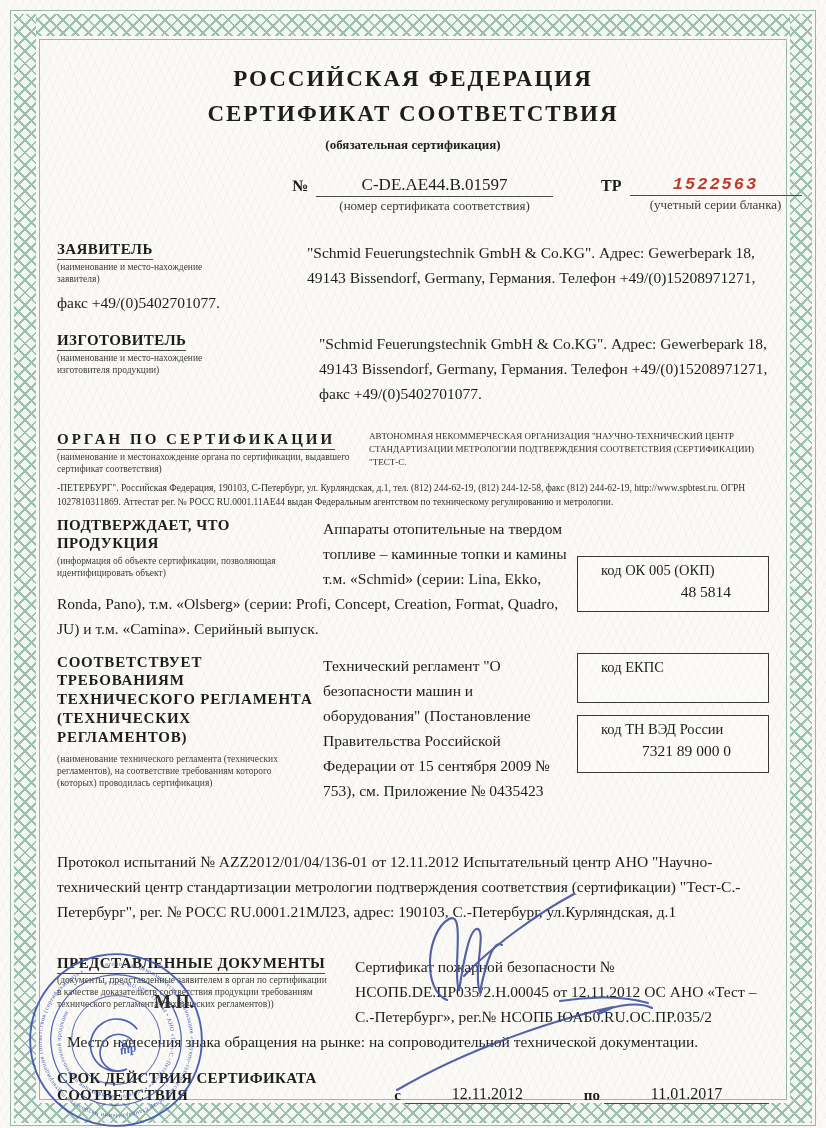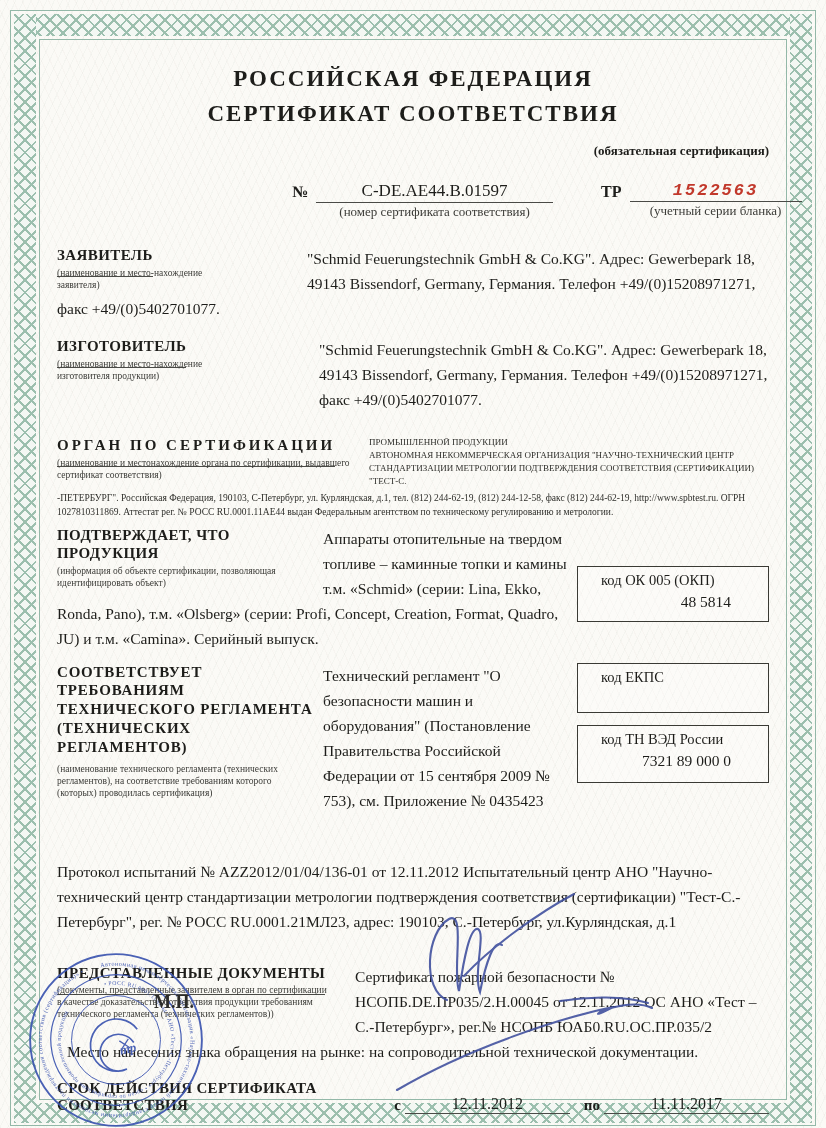--- a/index.html
+++ b/index.html
@@ -16,35 +16,35 @@
       repeating-linear-gradient(-45deg, #9cbfae 0 2px, rgba(0,0,0,0) 2px 9px);}
   .band-top{left:14px;right:14px;top:14px;height:22px;}
   .band-bottom{left:14px;right:14px;bottom:5px;height:20px;}
   .band-left{left:14px;top:14px;bottom:5px;width:22px;}
   .band-right{right:14px;top:14px;bottom:5px;width:22px;}
   .frame-inner{position:absolute;left:39px;right:39px;top:39px;bottom:28px;border:1px solid #93b8a8;}
   
   .content{position:absolute;left:44px;right:44px;top:44px;bottom:30px;padding:2px 13px 0 13px;}
   .h-country{margin-top:20px;text-align:center;font-size:23px;font-weight:bold;letter-spacing:2px;}
   .h-title{margin-top:9px;text-align:center;font-size:23px;font-weight:bold;letter-spacing:2px;}
-  .h-sub{margin-top:16px;text-align:right;font-size:13px;font-weight:bold;}
+  .h-sub{margin-top:10px;text-align:center;font-size:13px;font-weight:bold;}
   .num-row{margin-top:22px;display:flex;align-items:flex-start;padding-left:235px;}
   .num-group{display:flex;align-items:flex-start;}
   .num-prefix{font-size:16px;font-weight:bold;margin-right:8px;margin-top:2px;}
   .num-wrap{display:inline-flex;flex-direction:column;align-items:center;}
   .num-val{display:block;min-width:225px;text-align:center;font-size:17px;
     border-bottom:1px solid #4a4a46;padding:0 6px 1px 6px;}
   .num-val.red{min-width:160px;color:#c2382b;font-family:"Liberation Mono", monospace;
     font-weight:bold;letter-spacing:2px;font-size:17px;font-style:italic;}
   .num-cap{font-size:13px;color:#3c3c38;margin-top:1px;}
   .num-group+.num-group{margin-left:48px;}
   .sec{clear:both;position:relative;}
   .lab{float:left;}
   .lab-title{font-size:15px;font-weight:bold;letter-spacing:0.4px;line-height:1.25;}
-  .u{border-bottom:1px solid #4a4a46;padding-bottom:13px;}
+  .u{border-bottom:1px solid #4a4a46;padding-bottom:2px;}
   .lab-sub{font-size:9.5px;color:#3c3c38;line-height:1.25;margin-top:3px;}
   .bod{font-size:15.5px;line-height:25px;}
   .fine{font-size:9.5px;line-height:1.45;color:#2e2e2a;}
   .orgcaps{font-size:9px;line-height:1.45;color:#2e2e2a;}
   .codebox{border:1.2px solid #3a3a34;padding:5px 23px;box-sizing:border-box;background:rgba(255,255,255,0.25);}
   .codebox .cb-label{font-size:14.5px;}
   .codebox .cb-value{font-size:15.5px;text-align:right;padding-right:14px;margin-top:4px;}
   .grid3{display:grid;grid-template-columns:256px 1fr 192px;column-gap:10px;}
   .validity{display:flex;align-items:flex-end;font-size:15px;}
   .validity .vlabel{font-weight:bold;letter-spacing:0.3px;}
@@ -103,21 +103,20 @@
         <div class="lab-sub" style="width:160px">(наименование и место-нахождение изготовителя продукции)</div>
       </div>
       <div class="bod">"Schmid Feuerungstechnik GmbH &amp; Co.KG". Адрес: Gewerbepark 18, 49143 Bissendorf, Germany, Германия. Телефон +49/(0)15208971271, факс +49/(0)5402701077.</div>
     </div>
 
     <div class="sec" style="margin-top:24px">
       <div class="lab" style="width:312px;height:52px">
         <div class="lab-title" style="letter-spacing:3px"><span class="u">ОРГАН ПО СЕРТИФИКАЦИИ</span></div>
         <div class="lab-sub" style="width:295px">(наименование и местонахождение органа по сертификации, выдавшего сертификат соответствия)</div>
       </div>
-      <div class="orgcaps">ПРОМЫШЛЕННОЙ ПРОДУКЦИИ</div>
       <div class="orgcaps">АВТОНОМНАЯ НЕКОММЕРЧЕСКАЯ ОРГАНИЗАЦИЯ "НАУЧНО-ТЕХНИЧЕСКИЙ ЦЕНТР СТАНДАРТИЗАЦИИ МЕТРОЛОГИИ ПОДТВЕРЖДЕНИЯ СООТВЕТСТВИЯ (СЕРТИФИКАЦИИ) "ТЕСТ-С.</div>
       <div class="fine" style="clear:left;margin-top:4px">-ПЕТЕРБУРГ". Российская Федерация, 190103, С-Петербург, ул. Курляндская, д.1, тел. (812) 244-62-19, (812) 244-12-58, факс (812) 244-62-19, http://www.spbtest.ru. ОГРН 1027810311869. Аттестат рег. № РОСС RU.0001.11АЕ44 выдан Федеральным агентством по техническому регулированию и метрологии.</div>
     </div>
 
     <div class="sec" style="margin-top:6px">
       <div class="lab" style="width:266px;height:70px">
         <div class="lab-title" style="width:190px">ПОДТВЕРЖДАЕТ, ЧТО ПРОДУКЦИЯ</div>
         <div class="lab-sub" style="width:250px">(информация об объекте сертификации, позволяющая идентифицировать объект)</div>
       </div>
       <div class="codebox" style="float:right;width:192px;min-height:56px;margin-top:40px">
@@ -155,21 +154,21 @@
       </div>
       <div class="bod">Сертификат пожарной безопасности № НСОПБ.DE.ПР035/2.Н.00045 от 12.11.2012 ОС АНО «Тест – С.-Петербург», рег.№ НСОПБ ЮАБ0.RU.ОС.ПР.035/2</div>
       <div class="bod" style="clear:both;padding-left:10px">Место нанесения знака обращения на рынке: на сопроводительной технической документации.</div>
     </div>
 
     <div class="sec validity" style="margin-top:16px">
       <span class="vlabel">СРОК ДЕЙСТВИЯ СЕРТИФИКАТА СООТВЕТСТВИЯ</span>
       <span class="vprep">с</span>
       <span class="vdate">12.11.2012</span>
       <span class="vprep" style="margin-left:14px">по</span>
-      <span class="vdate">11.11.2017</span>
+      <span class="vdate">11.01.2017</span>
     </div>
 
   </div>
 
   <span class="mp">М.П.</span>
 
   <svg class="stamp" viewBox="-120 -120 240 240">
     <defs>
       <path id="ringOuter" d="M 0,-97 A 97,97 0 1 1 -0.01,-97"></path>
       <path id="ringInner" d="M 0,-72 A 72,72 0 1 1 -0.01,-72"></path>

